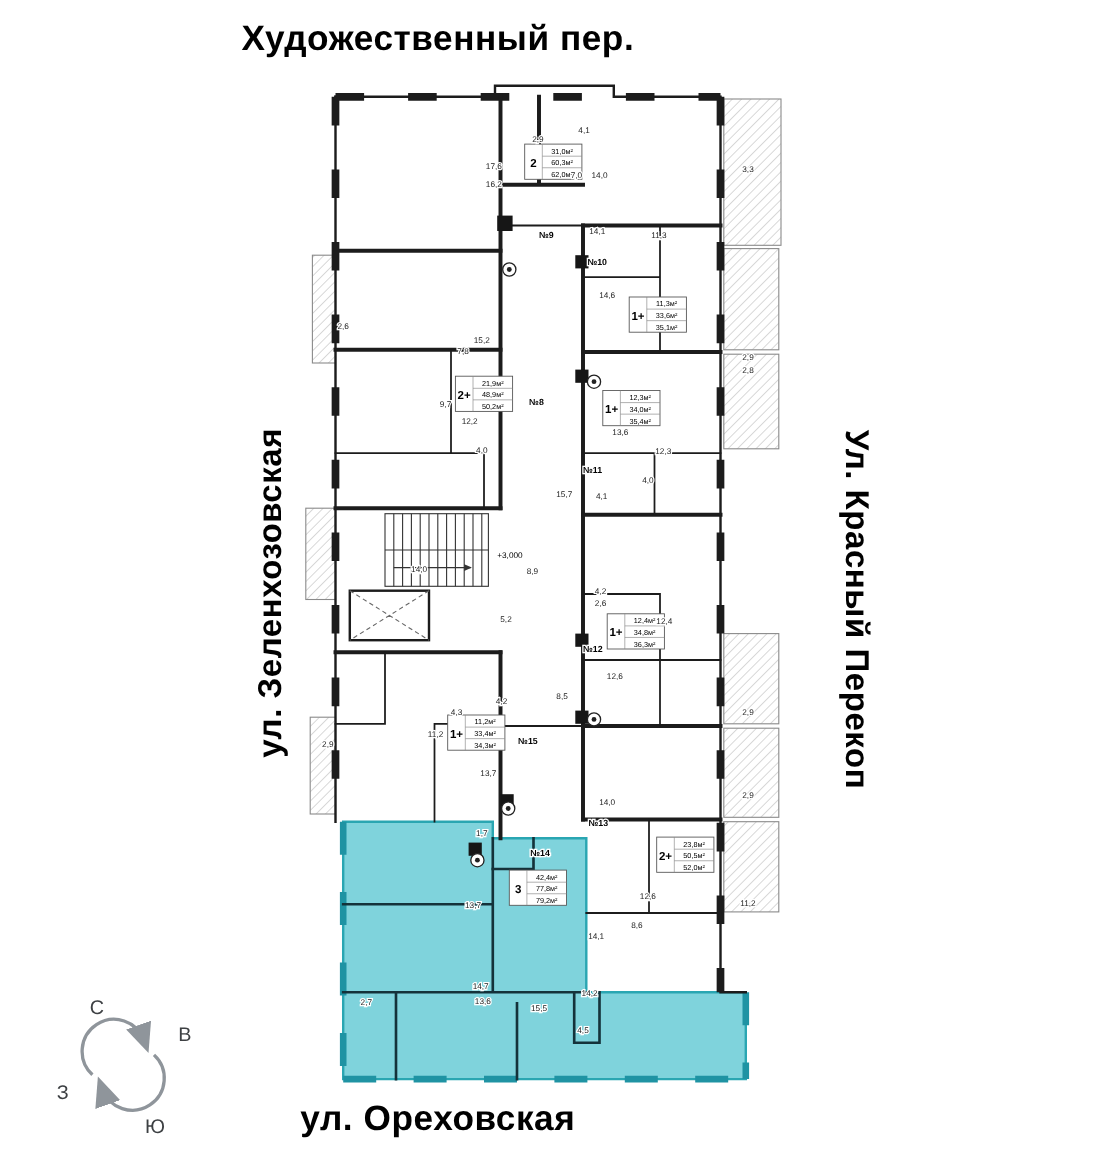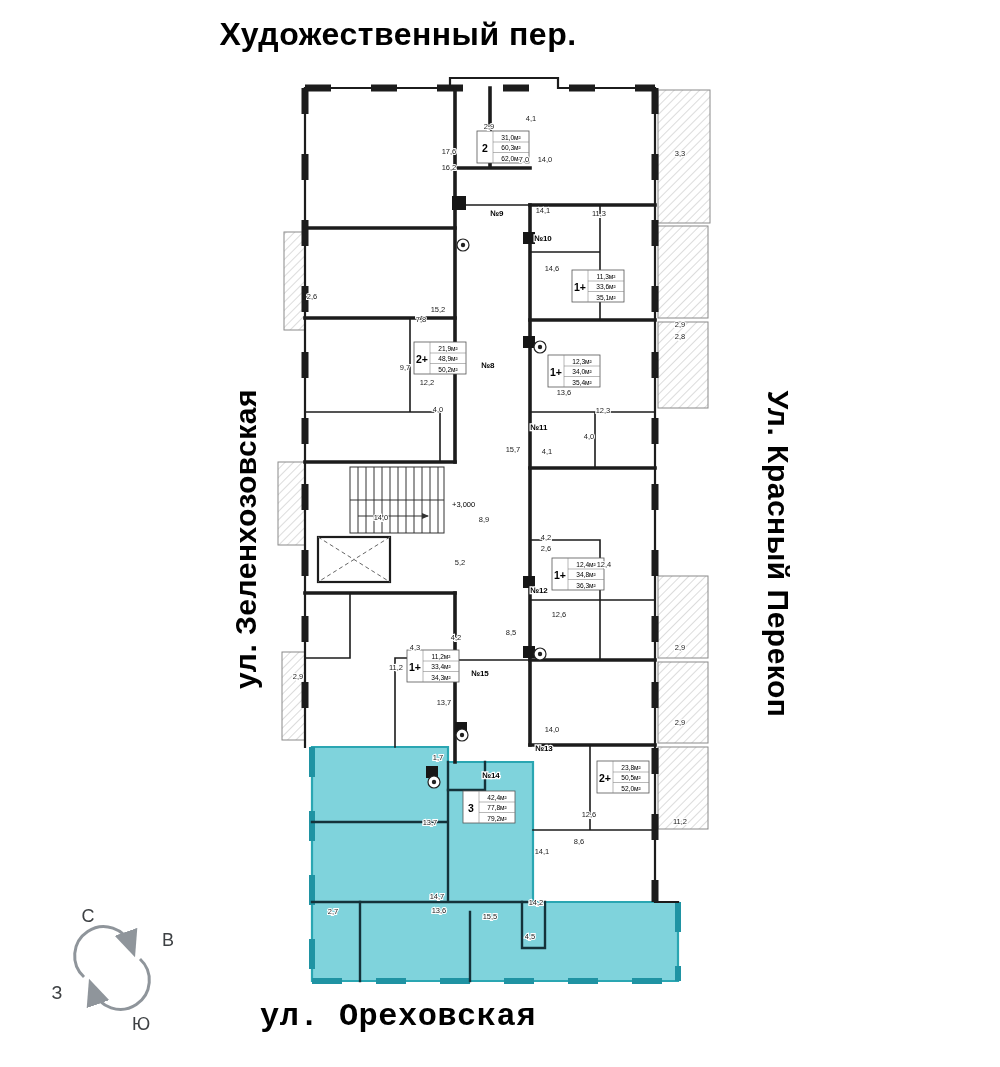--- a/index.html
+++ b/index.html
@@ -1,21 +1,21 @@
 <!DOCTYPE html>
 <html><head>
 <meta charset="utf-8">
 <style>
   html,body { margin:0; padding:0; background:#fff; }
   .page { position:relative; width:796px; height:1067px; background:#fff;
           font-family:"Liberation Sans", sans-serif; overflow:hidden; }
 
   .street { position:absolute; font-weight:700; color:#000; letter-spacing:0.5px; }
   .street-top    { top:16px;  left:0; width:100%; text-align:center; font-size:32px; }
-  .street-bottom { top:998px; left:0; width:100%; text-align:center; font-size:32px;font-family:Liberation Mono, monospace; }
+  .street-bottom { top:998px; left:0; width:100%; text-align:center; font-size:32px; }
   .street-left   { top:522px; left:-14px; width:520px; text-align:center; font-size:30px;
                    transform:rotate(-90deg); transform-origin:center; }
   .street-right  { top:537px; left:518px; width:520px; text-align:center; font-size:30px;
                    transform:rotate(90deg); transform-origin:center; }
 
   svg.plan { position:absolute; left:0; top:0; }
 
   .wall  { stroke:#1c1c1c; fill:none; stroke-linecap:square; }
   .w2    { stroke-width:2.2; }
   .w35   { stroke-width:3.6; }

